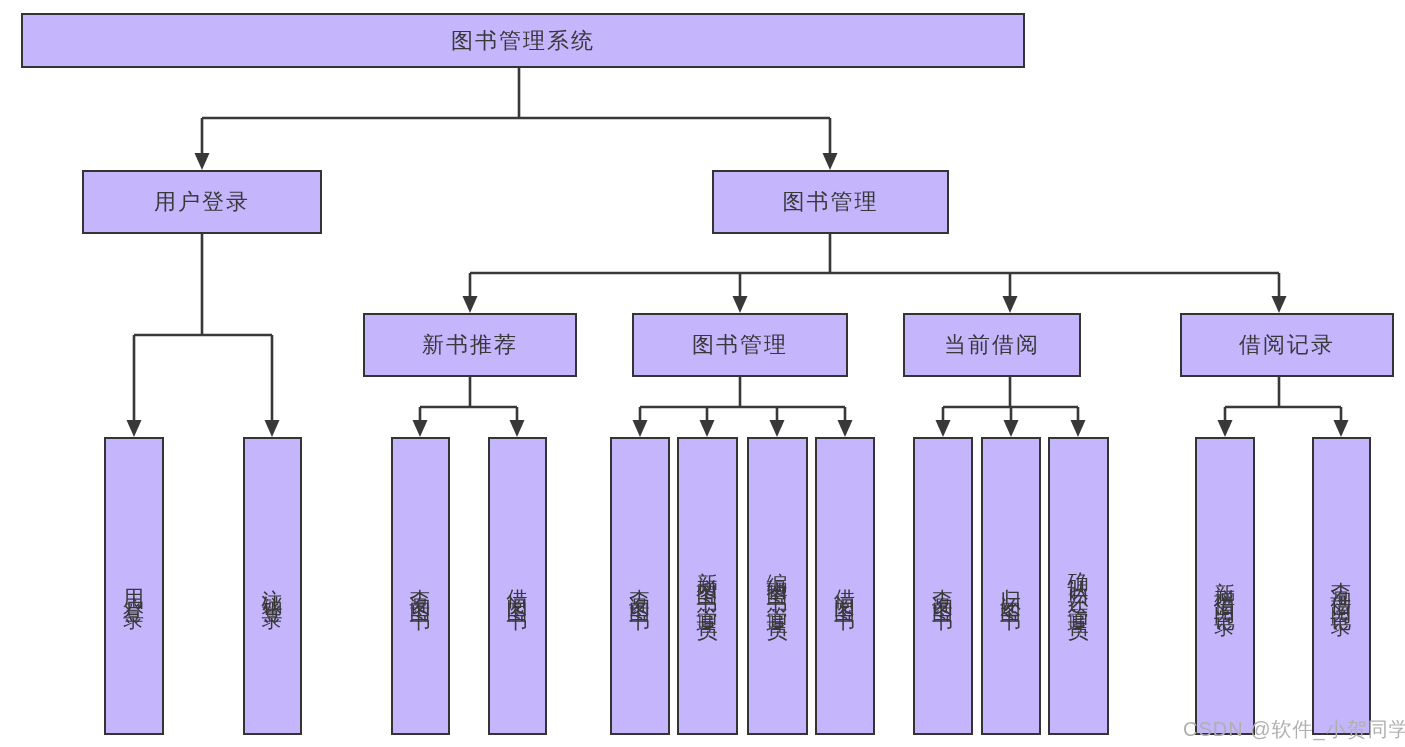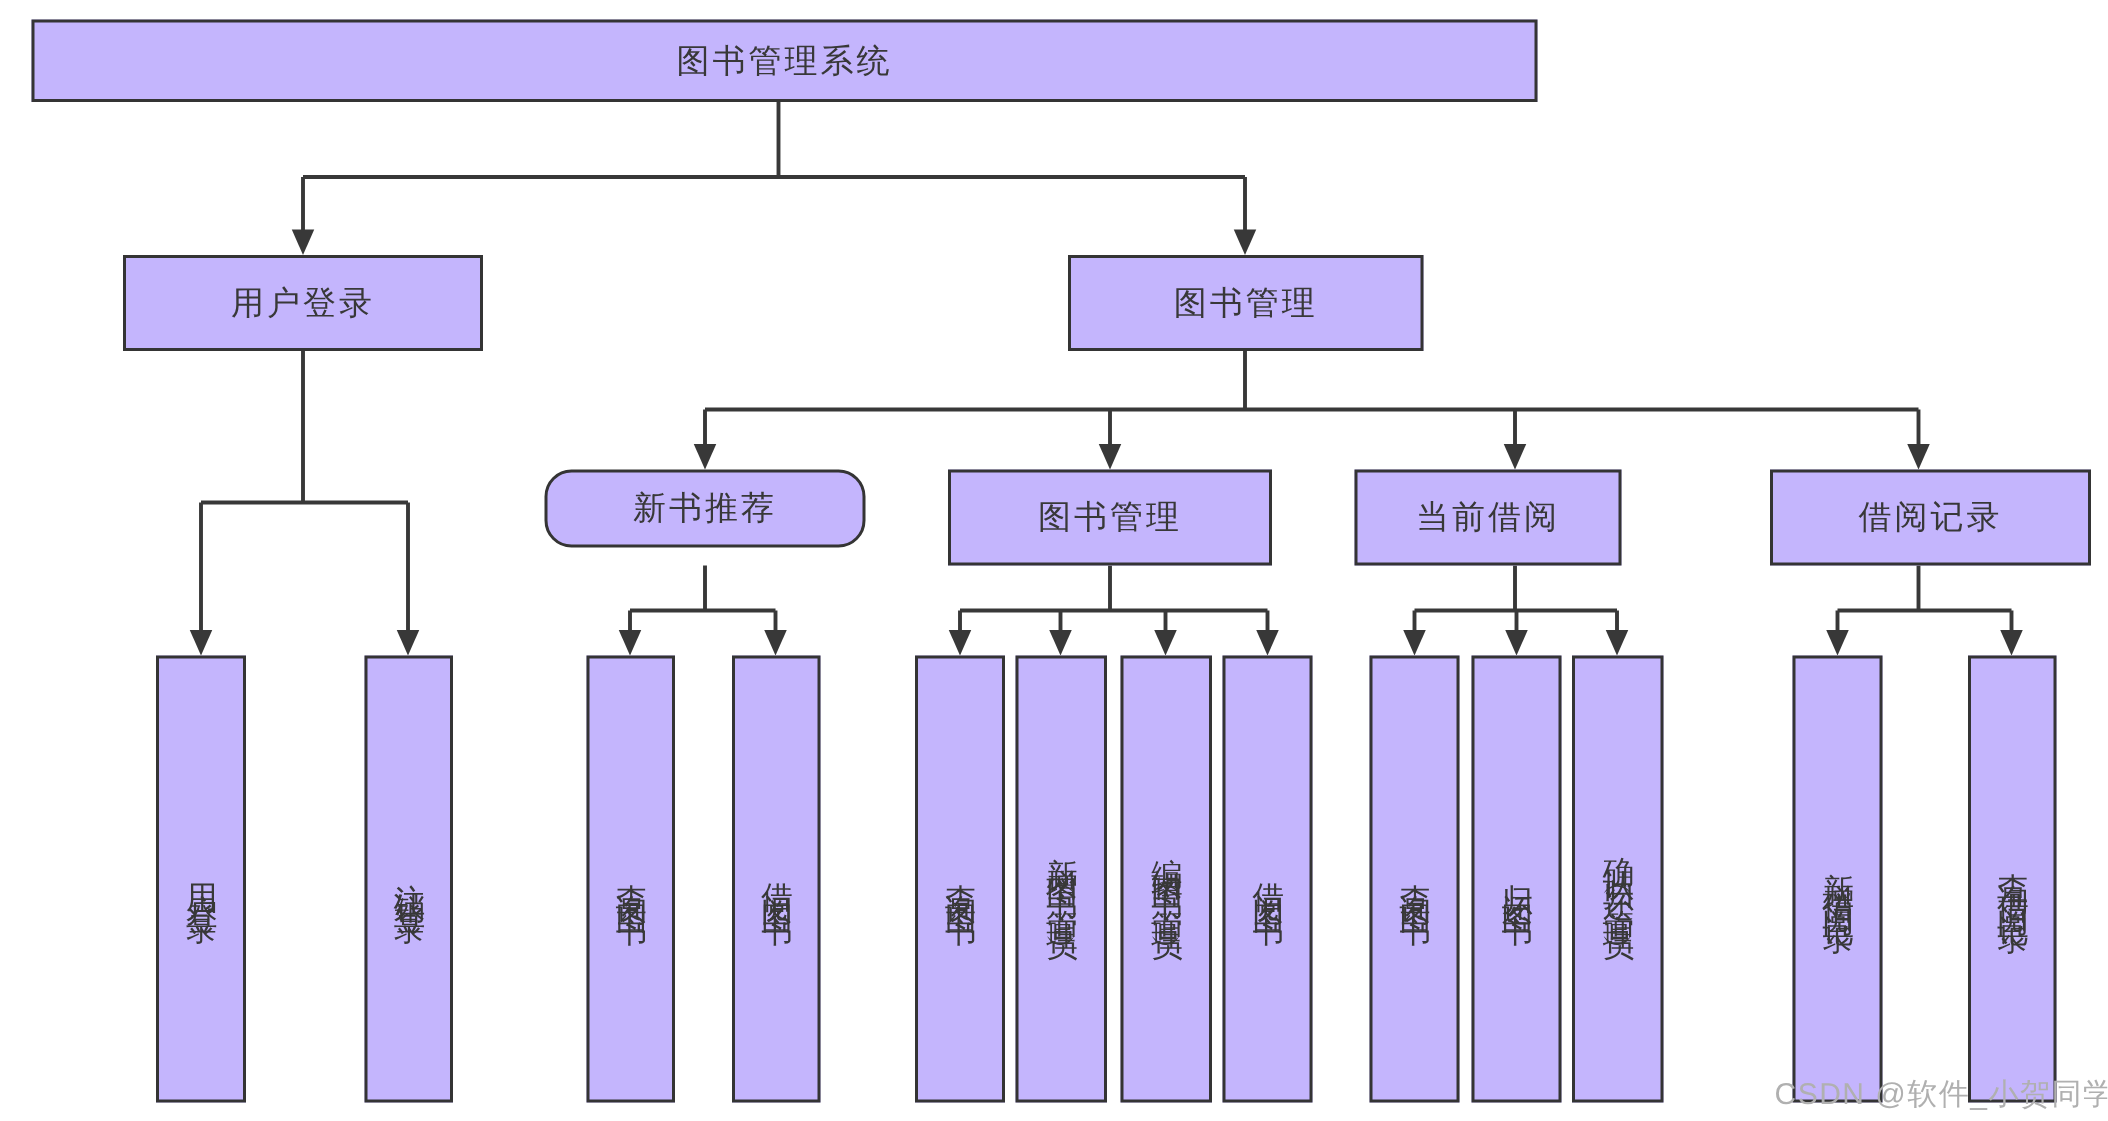--- a/index.html
+++ b/index.html
@@ -118,21 +118,21 @@
       <polygon points="1217.5,420 1232.5,420 1225,437"></polygon>
       <polygon points="1333.5,420 1348.5,420 1341,437"></polygon>
     </g>
   </svg>
 
   <div class="node hbox" style="left:21px; top:13px; width:1004px; height:55px;">图书管理系统</div>
 
   <div class="node hbox" style="left:82px; top:170px; width:240px; height:64px;">用户登录</div>
   <div class="node hbox" style="left:712px; top:170px; width:237px; height:64px;">图书管理</div>
 
-  <div class="node hbox" style="left:363px; top:313px; width:214px; height:52px;border-radius:18px;">新书推荐</div>
+  <div class="node hbox" style="left:363px; top:313px; width:214px; height:64px;">新书推荐</div>
   <div class="node hbox" style="left:632px; top:313px; width:216px; height:64px;">图书管理</div>
   <div class="node hbox" style="left:903px; top:313px; width:178px; height:64px;">当前借阅</div>
   <div class="node hbox" style="left:1180px; top:313px; width:214px; height:64px;">借阅记录</div>
 
   <div class="node vbox" style="left:104px; top:437px; width:60px; height:298px;">
     <span class="vtext">用户登录</span>
   </div>
   <div class="node vbox" style="left:243px; top:437px; width:59px; height:298px;">
     <span class="vtext">注销登录</span>
   </div>

